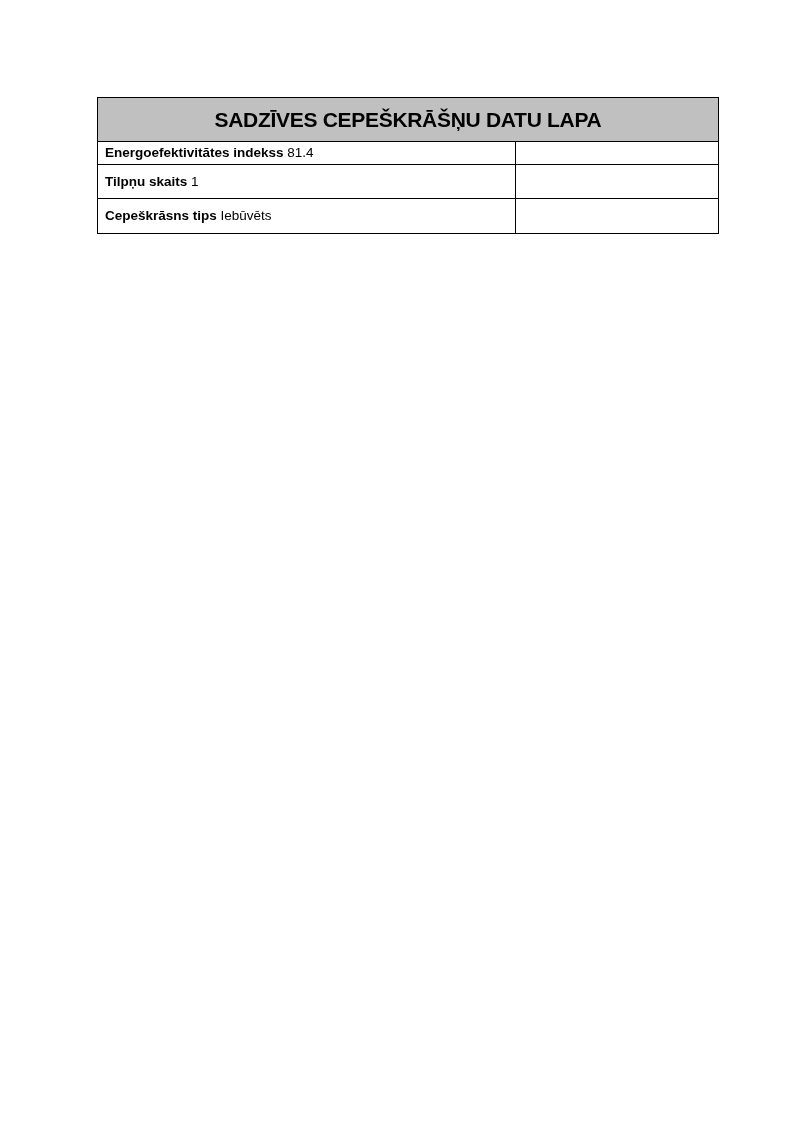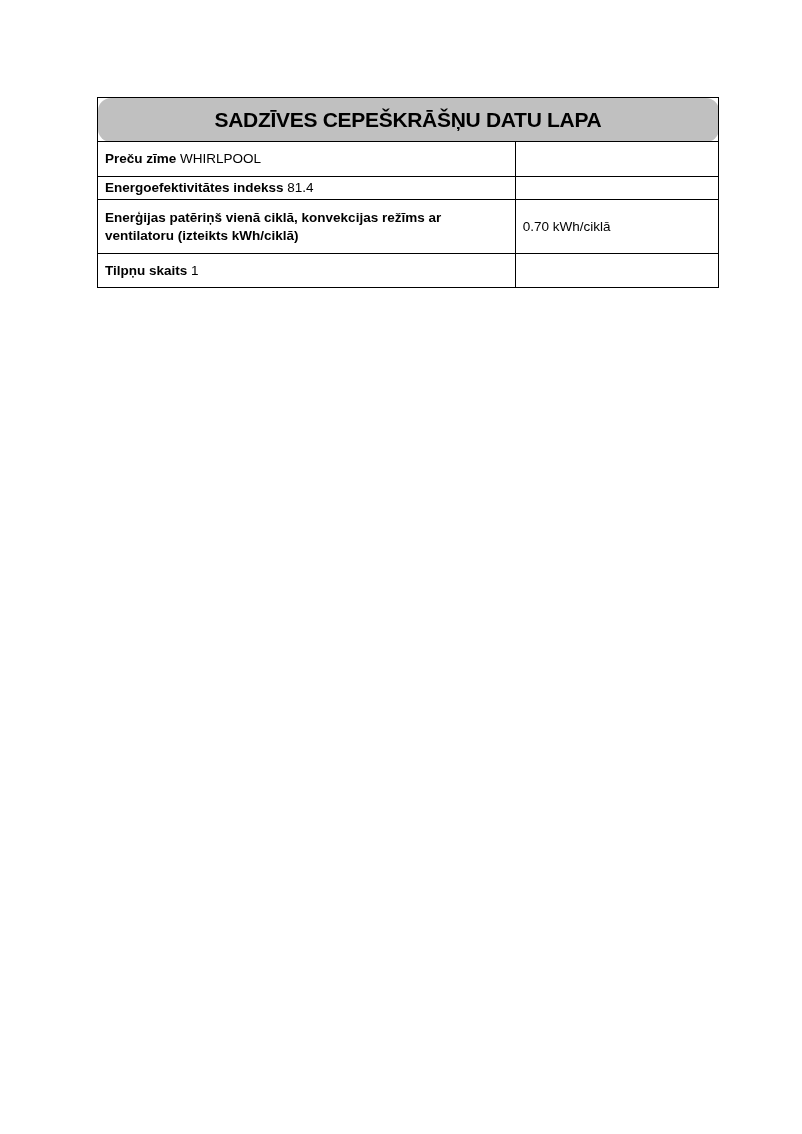--- a/index.html
+++ b/index.html
@@ -1,41 +1,37 @@
 <!DOCTYPE html>
 <html><head>
 <meta charset="utf-8">
 <style>
   html, body { margin:0; padding:0; background:#fff; }
   body { width:802px; height:1134px; position:relative; font-family:"Liberation Sans", sans-serif; color:#000; }
   .sheet { position:absolute; left:97px; top:97px; width:622px; border-collapse:collapse; }
   .sheet td, .sheet th { border:1.3px solid #000; padding:0 7px; font-size:13.5px; line-height:18px; vertical-align:middle; }
-  .sheet th { background:#c0c0c0; height:43px; font-size:21px; font-weight:bold; text-align:center; letter-spacing:-0.3px;border-radius:13px; }
+  .sheet th { background:#c0c0c0; height:43px; font-size:21px; font-weight:bold; text-align:center; letter-spacing:-0.3px; }
   .sheet td.l { width:404px; }
   .sheet td.r { width:189px; }
   .lbl { font-weight:bold; }
 </style>
 </head>
 <body>
 
 <table class="sheet">
   <tbody>
       <tr>
     <th colspan="2">SADZĪVES CEPEŠKRĀŠŅU DATU LAPA</th>
   </tr>
-  <tr style="height:35px">
-    <td class="l"><span class="lbl">Preču zīme</span> <span>WHIRLPOOL</span></td>
-    <td class="r"></td>
-  </tr>
   <tr style="height:23px">
     <td class="l"><span class="lbl">Energoefektivitātes indekss</span> <span>81.4</span></td>
     <td class="r"></td>
   </tr>
-  <tr style="height:54px">
-    <td class="l"><span class="lbl">Enerģijas patēriņš vienā ciklā, konvekcijas režīms ar ventilatoru (izteikts kWh/ciklā)</span></td>
-    <td class="r">0.70 kWh/ciklā</td>
-  </tr>
   <tr style="height:34px">
     <td class="l"><span class="lbl">Tilpņu skaits</span> <span>1</span></td>
+    <td class="r"></td>
+  </tr>
+  <tr style="height:35px">
+    <td class="l"><span class="lbl">Cepeškrāsns tips</span> <span>Iebūvēts</span></td>
     <td class="r"></td>
   </tr>
 </tbody>
   </table>
 
 </body></html>

